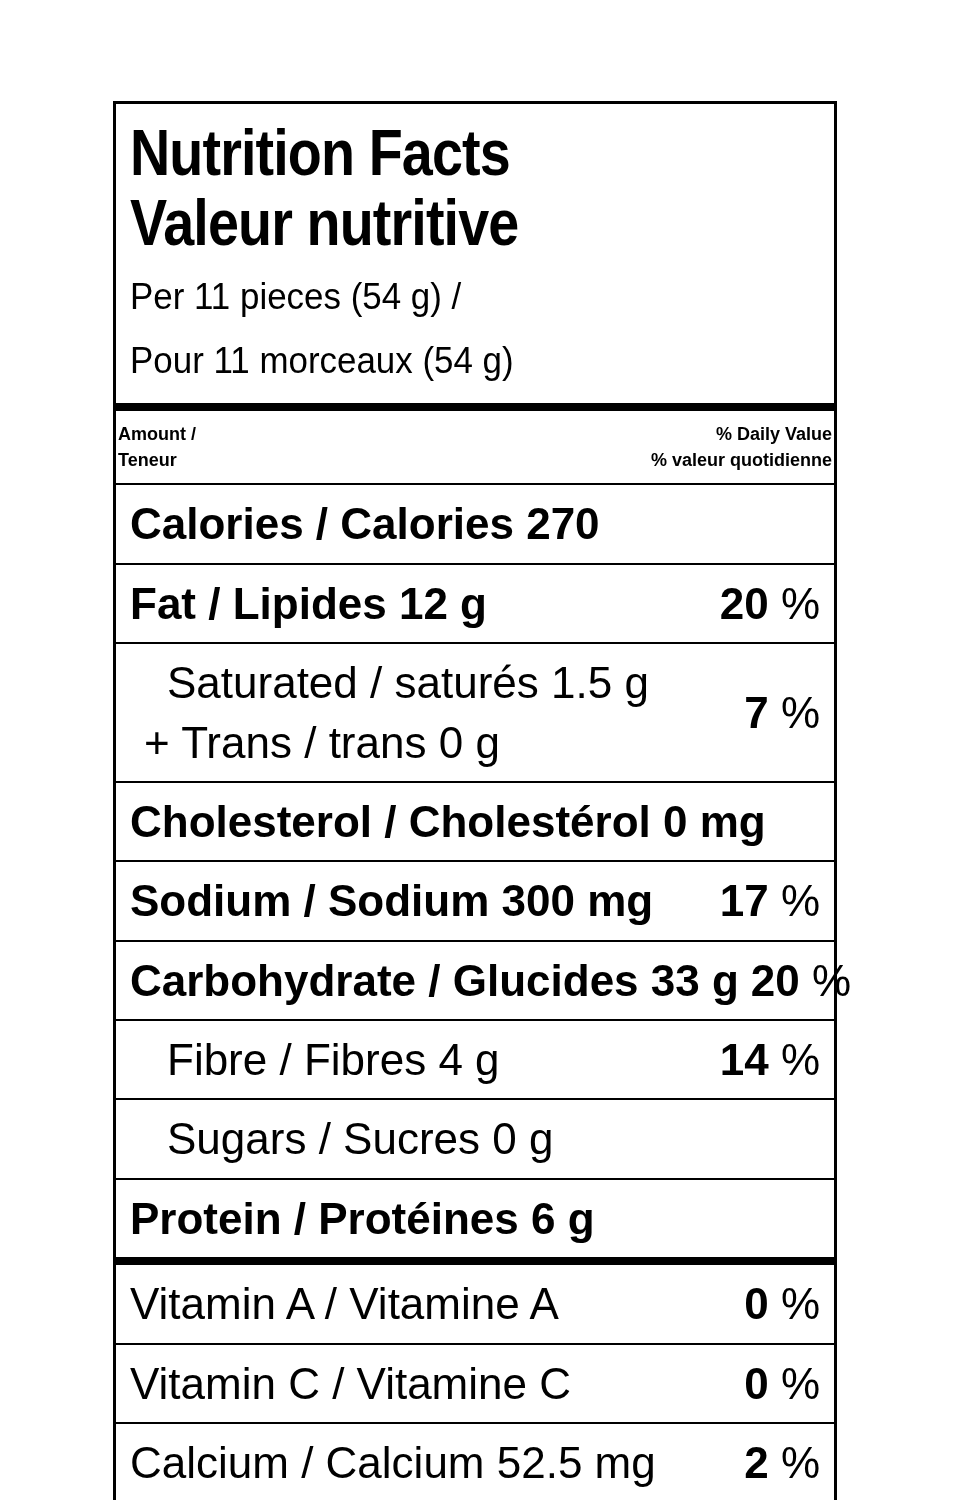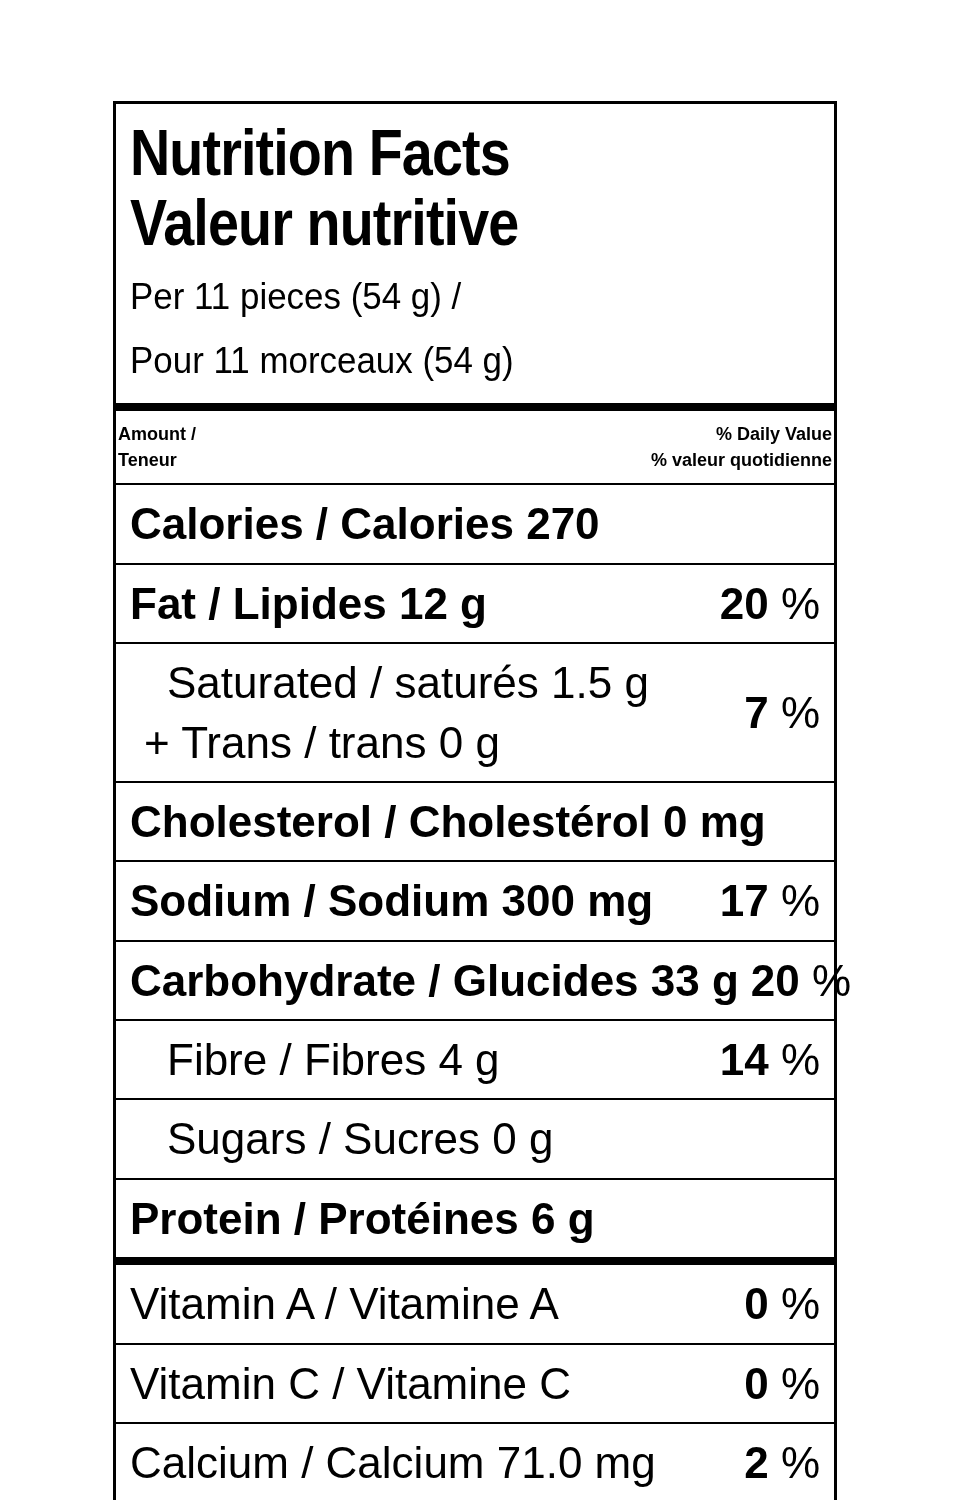--- a/index.html
+++ b/index.html
@@ -177,21 +177,21 @@
       <span class="lbl">Vitamin A / Vitamine A</span>
       <span class="pct"><span class="num">0</span> <span class="sign">%</span></span>
     </div>
 
     <div class="nf-row">
       <span class="lbl">Vitamin C / Vitamine C</span>
       <span class="pct"><span class="num">0</span> <span class="sign">%</span></span>
     </div>
 
     <div class="nf-row">
-      <span class="lbl">Calcium / Calcium 71.0 mg</span>
+      <span class="lbl">Calcium / Calcium 52.5 mg</span>
       <span class="pct"><span class="num">2</span> <span class="sign">%</span></span>
     </div>
 
     <div class="nf-row">
       <span class="lbl">Iron / Fer 3 mg</span>
       <span class="pct"><span class="num">4</span> <span class="sign">%</span></span>
     </div>
 
   </div>
 </div>

